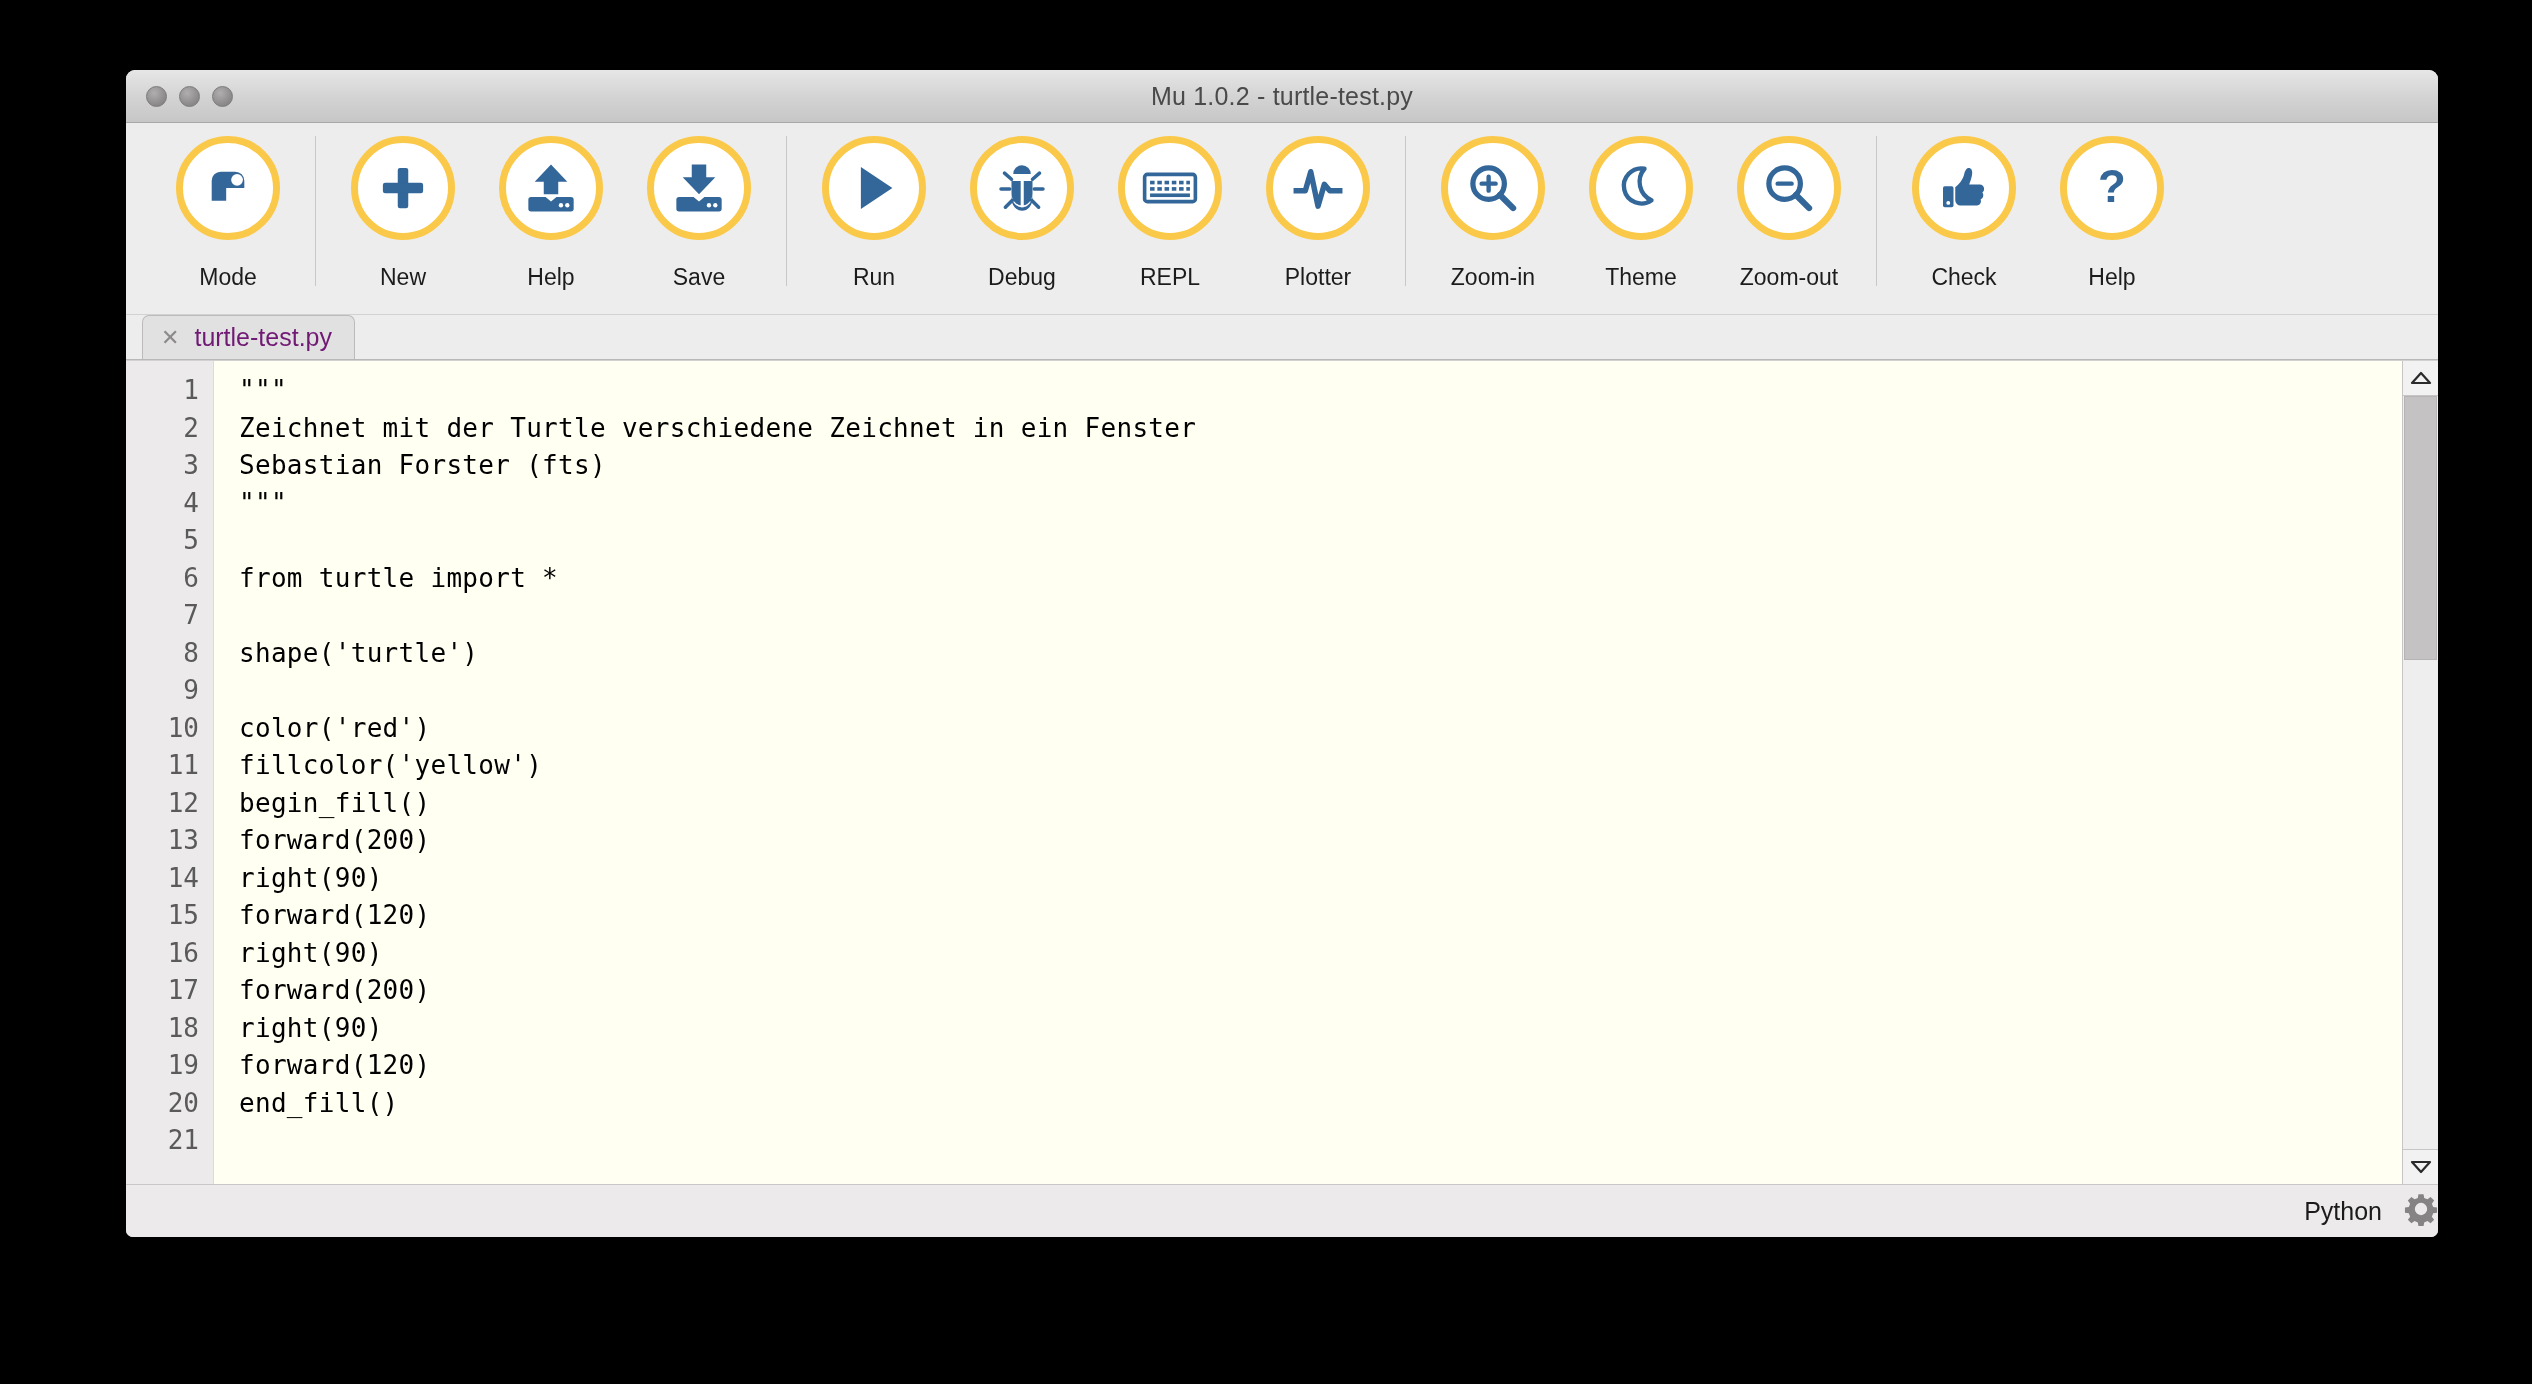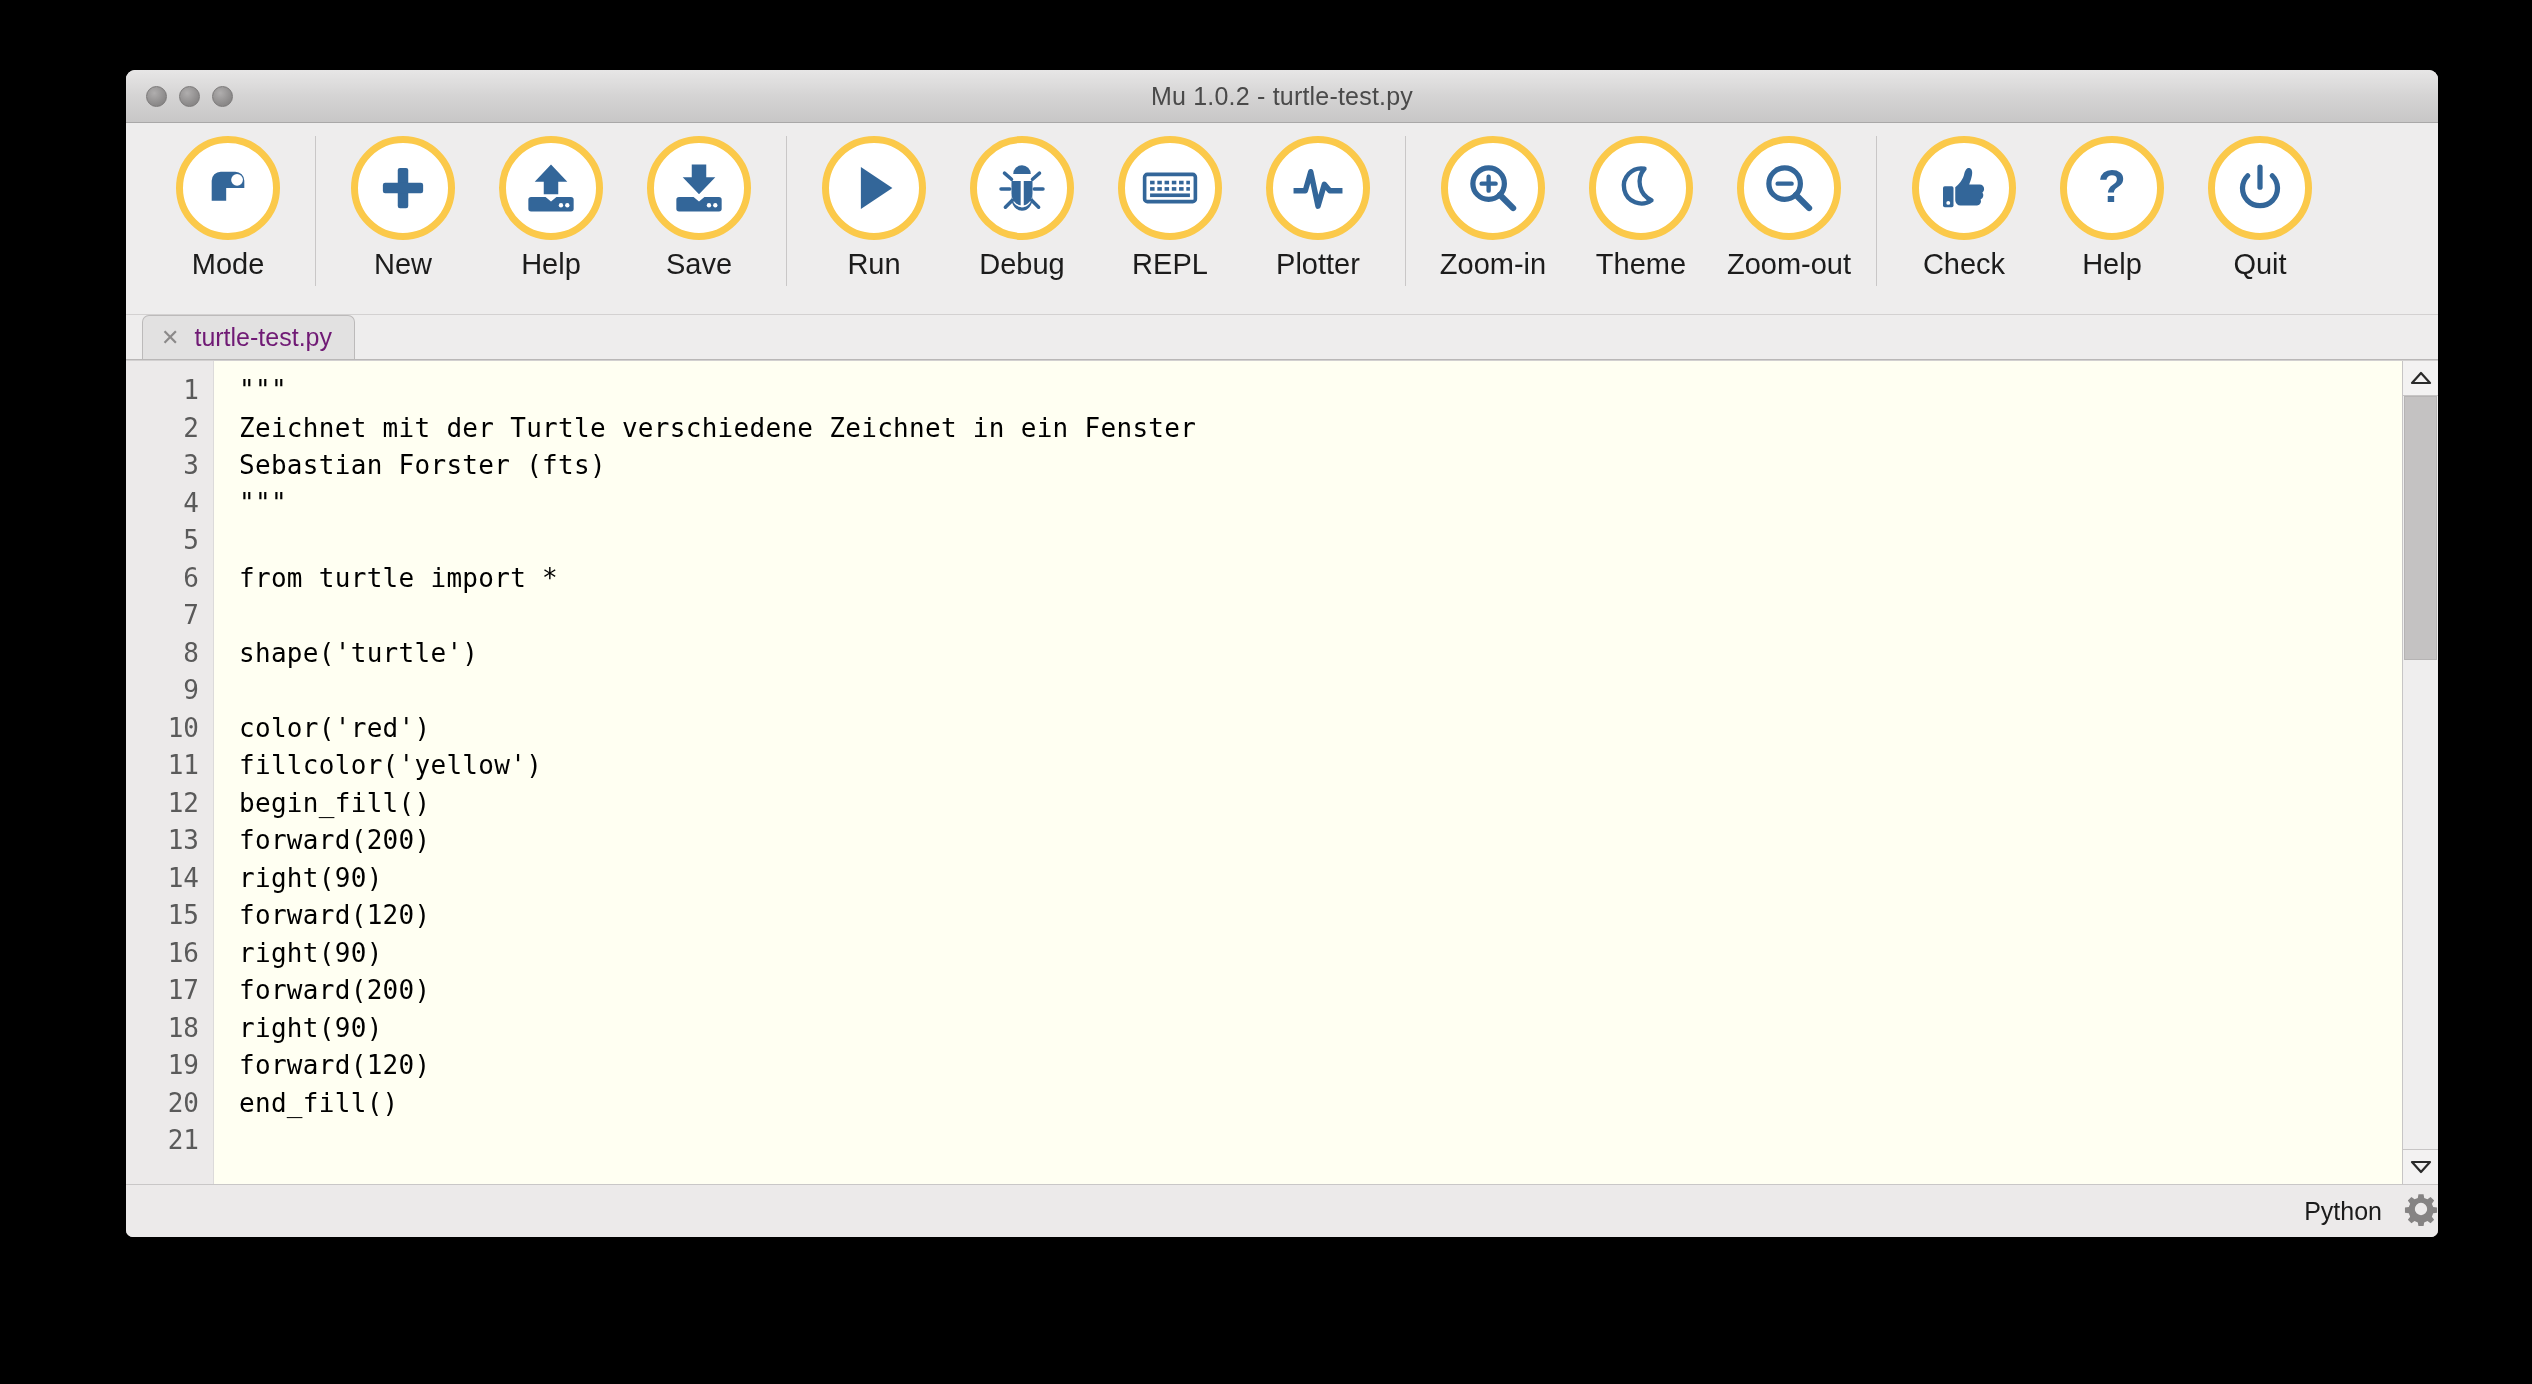--- a/index.html
+++ b/index.html
@@ -108,22 +108,22 @@
     border-radius: 50%;
     background: #ffffff;
     border: 7px solid #fbc94a;
     box-sizing: border-box;
     display: flex;
     align-items: center;
     justify-content: center;
   }
   .tbicon svg { display: block; }
   .tblabel {
-    margin-top: 8px;
-    font-size: 29px;
+    margin-top: 24px;
+    font-size: 23px;
     color: #1c1c1c;
     font-family: "Liberation Sans", sans-serif;
     white-space: nowrap;
   }
 
   
   .tabstrip {
     flex: 0 0 45px;
     height: 45px;
     background: #eeeded;
@@ -432,29 +432,20 @@
           </span>
           <span class="tblabel">Check</span>
         </div>
         <div class="tbitem">
           <span class="tbicon">
             <svg width="56" height="56" viewBox="0 0 64 64">
               <text x="32" y="48" text-anchor="middle" font-family="Liberation Sans, sans-serif" font-size="52" font-weight="bold" fill="#336699">?</text>
             </svg>
           </span>
           <span class="tblabel">Help</span>
-        </div>
-        <div class="tbitem">
-          <span class="tbicon">
-            <svg width="56" height="56" viewBox="0 0 64 64">
-              <path d="M18 18 A20 20 0 1 0 46 18" fill="none" stroke="#336699" stroke-width="6" stroke-linecap="round"></path>
-              <line x1="32" y1="8" x2="32" y2="31" stroke="#336699" stroke-width="6" stroke-linecap="round"></line>
-            </svg>
-          </span>
-          <span class="tblabel">Quit</span>
         </div>
       </div>
     </div>
 
     <div class="tabstrip">
       <div class="tab">
         <span class="tab-close">✕</span>
         <span class="tab-label">turtle-test.py</span>
       </div>
     </div>

